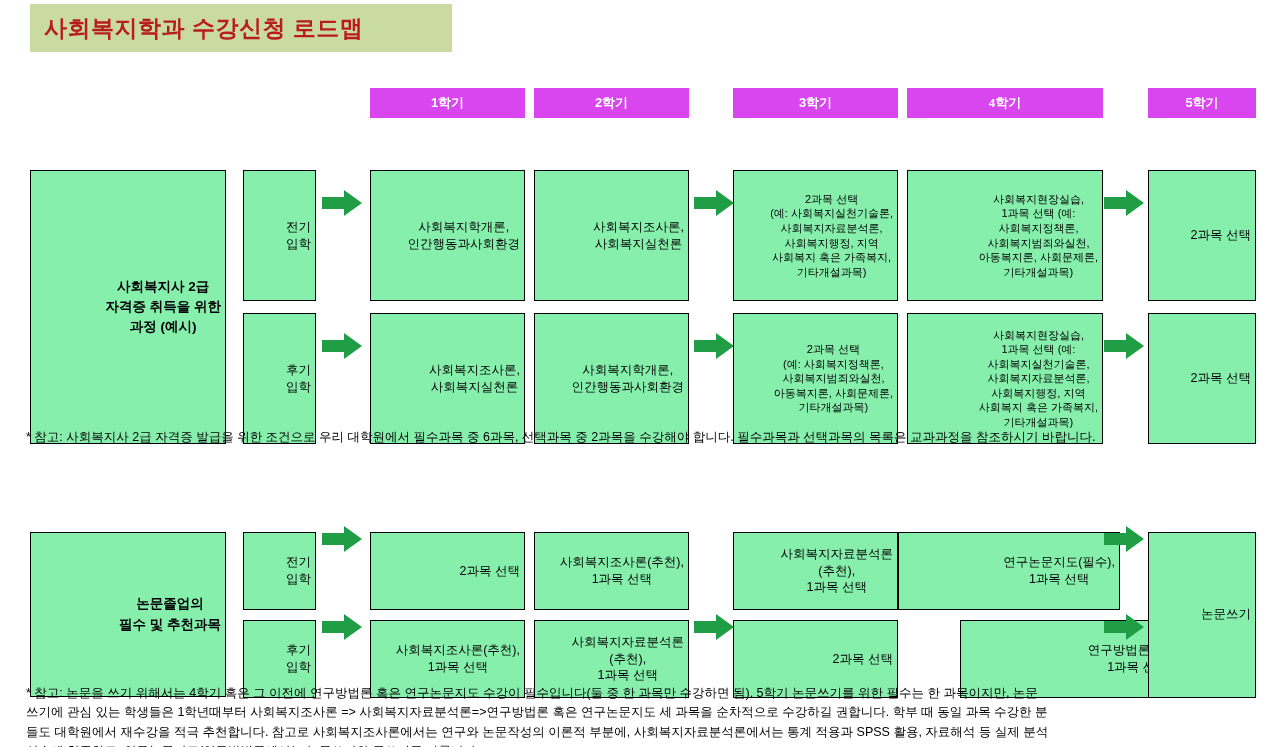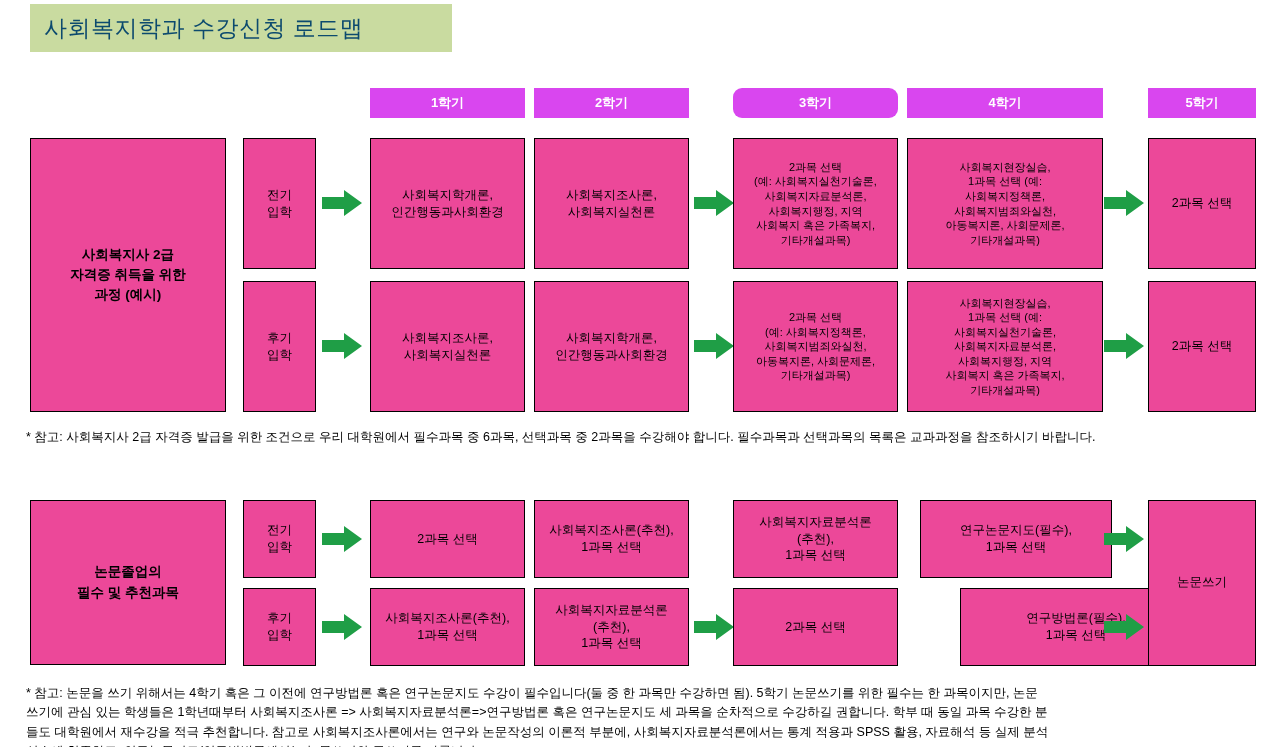--- a/index.html
+++ b/index.html
@@ -28,49 +28,50 @@
     width: 422px;
     height: 48px;
     background: #c9dba0;
     display: flex;
     align-items: center;
     padding-left: 14px;
     box-sizing: border-box;
   }
   .title-band .title-text {
     font-size: 23px;
-    font-weight: normal;
+    font-weight: bold;
     letter-spacing: 0.5px;
-    color: #0c4a6e;
+    color: #b91c1c;
   }
   
   .sem-chip {
     position: absolute;
     background: #d946ef;
     color: #ffffff;
     font-size: 13px;
     font-weight: bold;
     display: flex;
     align-items: center;
     justify-content: center;
     height: 30px;
   }
   
   .box {
     position: absolute;
     border: 1px solid #000000;
     box-sizing: border-box;
-    background: #ec4899;
+    background: #86efac;
     display: flex;
     align-items: center;
-    justify-content: center;
+    justify-content: flex-end;
     text-align: center;
     font-size: 12.5px;
     line-height: 1.35;
     padding: 3px 4px;
+    margin-top: 32px;
   }
   .box.small-text {
     font-size: 11px;
     line-height: 1.32;
   }
   .box.big {
     font-size: 13.5px;
     line-height: 1.5;
     font-weight: bold;
   }
@@ -97,22 +98,22 @@
 <body>
 
 <div class="page">
 
   <div class="title-band">
     <span class="title-text">사회복지학과 수강신청 로드맵</span>
   </div>
 
   <div class="sem-chip" style="left:370px; top:88px; width:155px;">1학기</div>
   <div class="sem-chip" style="left:534px; top:88px; width:155px;text-align:center;">2학기</div>
-  <div class="sem-chip" style="left:733px; top:88px; width:165px;border-radius:9px;">3학기</div>
-  <div class="sem-chip" style="left:907px; top:88px; width:196px;">4학기</div>
+  <div class="sem-chip" style="left:733px; top:88px; width:165px;">3학기</div>
+  <div class="sem-chip" style="left:907px; top:88px; width:196px;font-family:Liberation Serif, serif;">4학기</div>
   <div class="sem-chip" style="left:1148px; top:88px; width:108px;">5학기</div>
 
   <div class="box big" style="left:30px; top:138px; width:196px; height:274px;">
     <span class="inner">사회복지사 2급
 자격증 취득을 위한
 과정 (예시)</span>
   </div>
 
   <div class="box" style="left:243px; top:138px; width:73px; height:131px;">
     <span class="inner">전기
@@ -229,21 +230,21 @@
   </div>
   <div class="box" style="left:534px; top:500px; width:155px; height:78px;">
     <span class="inner">사회복지조사론(추천),
 1과목 선택</span>
   </div>
   <div class="box" style="left:733px; top:500px; width:165px; height:78px;">
     <span class="inner">사회복지자료분석론
 (추천),
 1과목 선택</span>
   </div>
-  <div class="box" style="left:920px; top:500px; width:192px; height:78px;">
+  <div class="box" style="left:898px; top:500px; width:222px; height:78px;">
     <span class="inner">연구논문지도(필수),
 1과목 선택</span>
   </div>
   <div class="arrow" style="left:1104px; top:526px;">
     <svg width="40" height="26" viewBox="0 0 40 26">
         <polygon points="0,7 22,7 22,0 40,13 22,26 22,19 0,19" fill="#1f9e46"></polygon>
       </svg>
   </div>
 
   <div class="box" style="left:243px; top:588px; width:73px; height:78px;">

